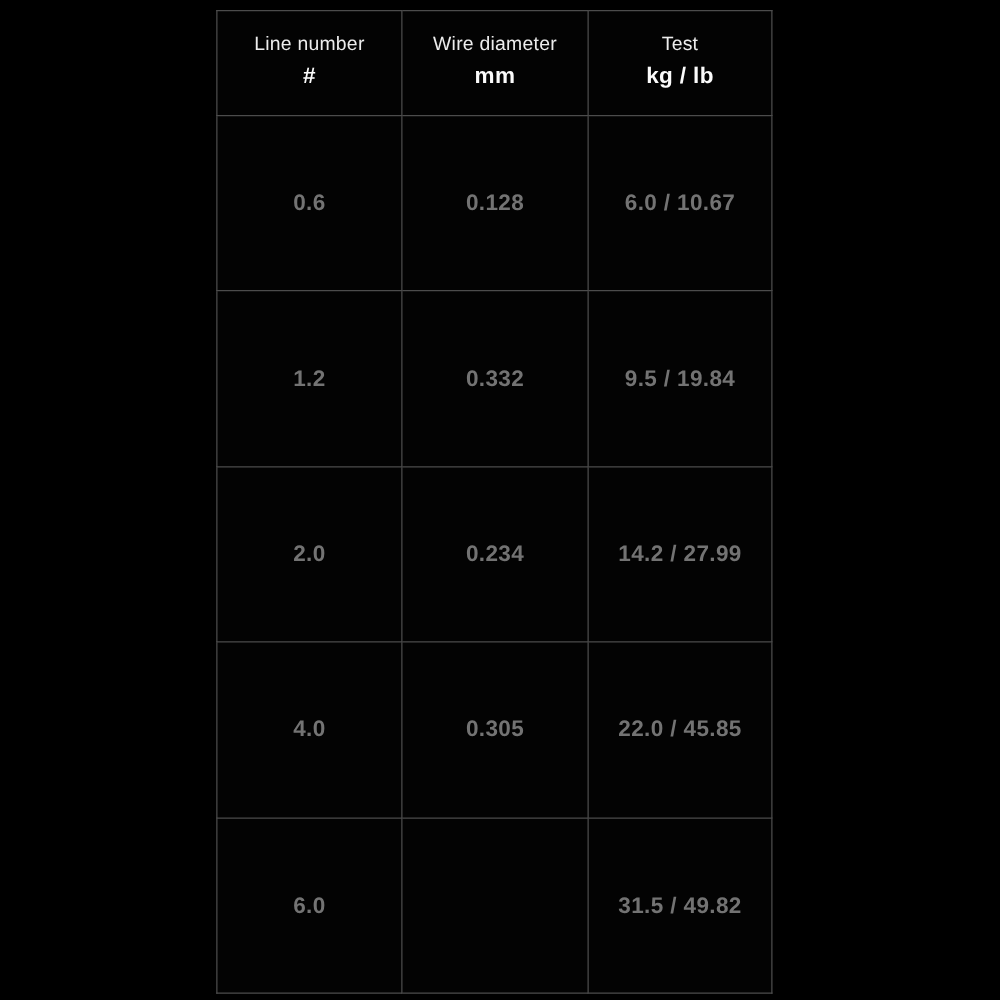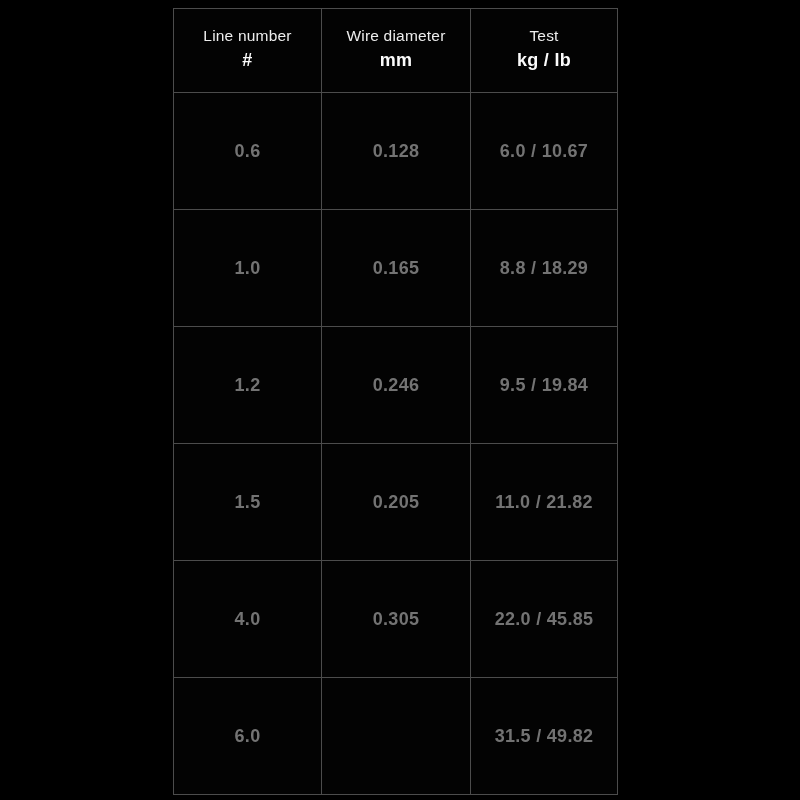--- a/index.html
+++ b/index.html
@@ -110,33 +110,28 @@
       </tr>
     </thead>
 
     <tbody>
       <tr class="data-row">
         <td>0.6</td>
         <td>0.128</td>
         <td>6.0 / 10.67</td>
       </tr>
       <tr class="data-row">
-        <td>1.0</td>
-        <td>0.165</td>
-        <td>8.8 / 18.29</td>
-      </tr>
-      <tr class="data-row">
         <td>1.2</td>
-        <td>0.246</td>
+        <td>0.332</td>
         <td>9.5 / 19.84</td>
       </tr>
       <tr class="data-row">
-        <td>1.5</td>
-        <td>0.205</td>
-        <td>11.0 / 21.82</td>
+        <td>2.0</td>
+        <td>0.234</td>
+        <td>14.2 / 27.99</td>
       </tr>
       <tr class="data-row">
         <td>4.0</td>
         <td>0.305</td>
         <td>22.0 / 45.85</td>
       </tr>
       <tr class="data-row">
         <td>6.0</td>
         <td class="cell-empty"></td>
         <td>31.5 / 49.82</td>

